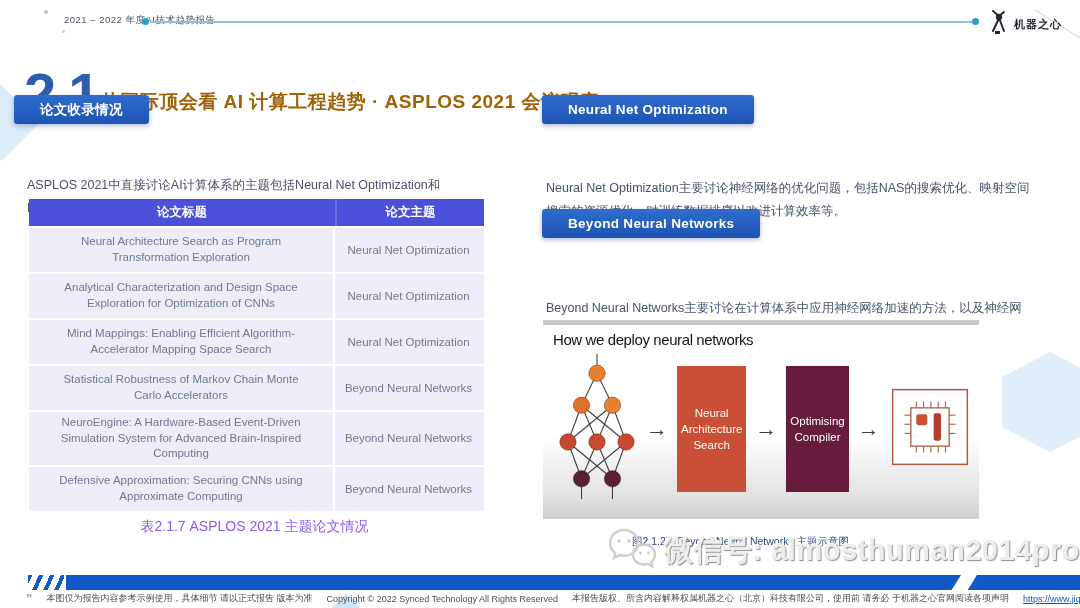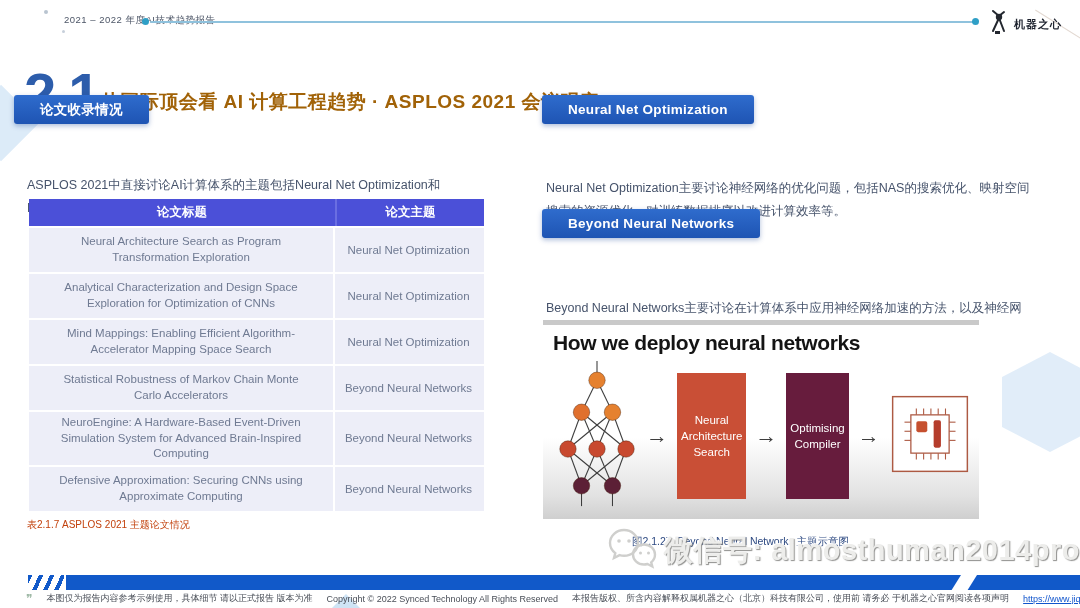--- a/index.html
+++ b/index.html
@@ -46,28 +46,28 @@
   .paper-table{position:absolute;left:29px;top:199px;width:455px;}
   .t-head{display:flex;background:#4b50d8;height:27px;color:#fff;font-weight:bold;font-size:12.5px;}
   .t-head .c1{width:306px;display:flex;align-items:center;justify-content:center;border-right:2px solid #6a6ee2;}
   .t-head .c2{width:147px;display:flex;align-items:center;justify-content:center;}
   .t-row{display:flex;margin-top:2px;background:#edeef8;min-height:44px;}
   .t-row .c1{width:306px;display:flex;align-items:center;justify-content:center;text-align:center;
              border-right:2px solid #fff;padding:3px 23px;box-sizing:border-box;
              font-size:11.5px;color:#6f7a92;line-height:1.35;}
   .t-row .c2{width:147px;display:flex;align-items:center;justify-content:center;text-align:center;
              padding:3px 6px;box-sizing:border-box;font-size:11.5px;color:#6f7a92;}
-  .table-caption{position:absolute;left:27px;top:518px;width:455px;text-align:left;
-                 font-size:10px;color:#c2410c;}
+  .table-caption{position:absolute;left:27px;top:518px;width:455px;text-align:center;
+                 font-size:14px;color:#8b5cf6;}
 
   
   .figure{position:absolute;left:543px;top:320px;width:436px;height:199px;
           background:linear-gradient(180deg,#ffffff 0%,#ffffff 58%,#e2e2e2 88%,#cfcfcf 100%);
           border-top:5px solid #c9c9c9;box-sizing:border-box;}
-  .fig-title{padding:6px 10px 0 10px;font-size:21px;font-weight:bold;color:#141414;letter-spacing:-.4px;}
+  .fig-title{padding:6px 10px 0 10px;font-size:15px;font-weight:normal;color:#141414;letter-spacing:-.4px;}
   .fig-flow{display:flex;align-items:center;padding:4px 12px 0 14px;gap:9px;}
   .fig-arrow{font-size:22px;color:#3d3d3d;line-height:1;}
   .fig-box{width:92px;height:126px;display:flex;align-items:center;justify-content:center;
            text-align:center;color:#fff;font-size:11.5px;line-height:1.4;padding:4px;box-sizing:border-box;}
   .fig-box.nas{background:#c94f36;}
   .fig-box.compiler{background:#671c3d;}
   .fig-caption{position:absolute;left:632px;top:535px;font-size:10.5px;color:#2e4a82;}
 
   
   .watermark{position:absolute;left:608px;top:527px;display:flex;align-items:center;gap:6px;}

